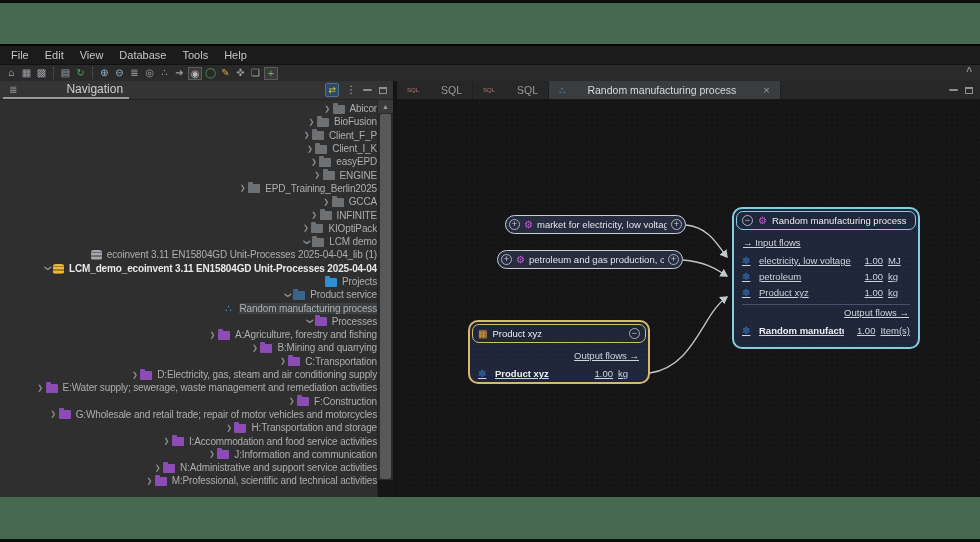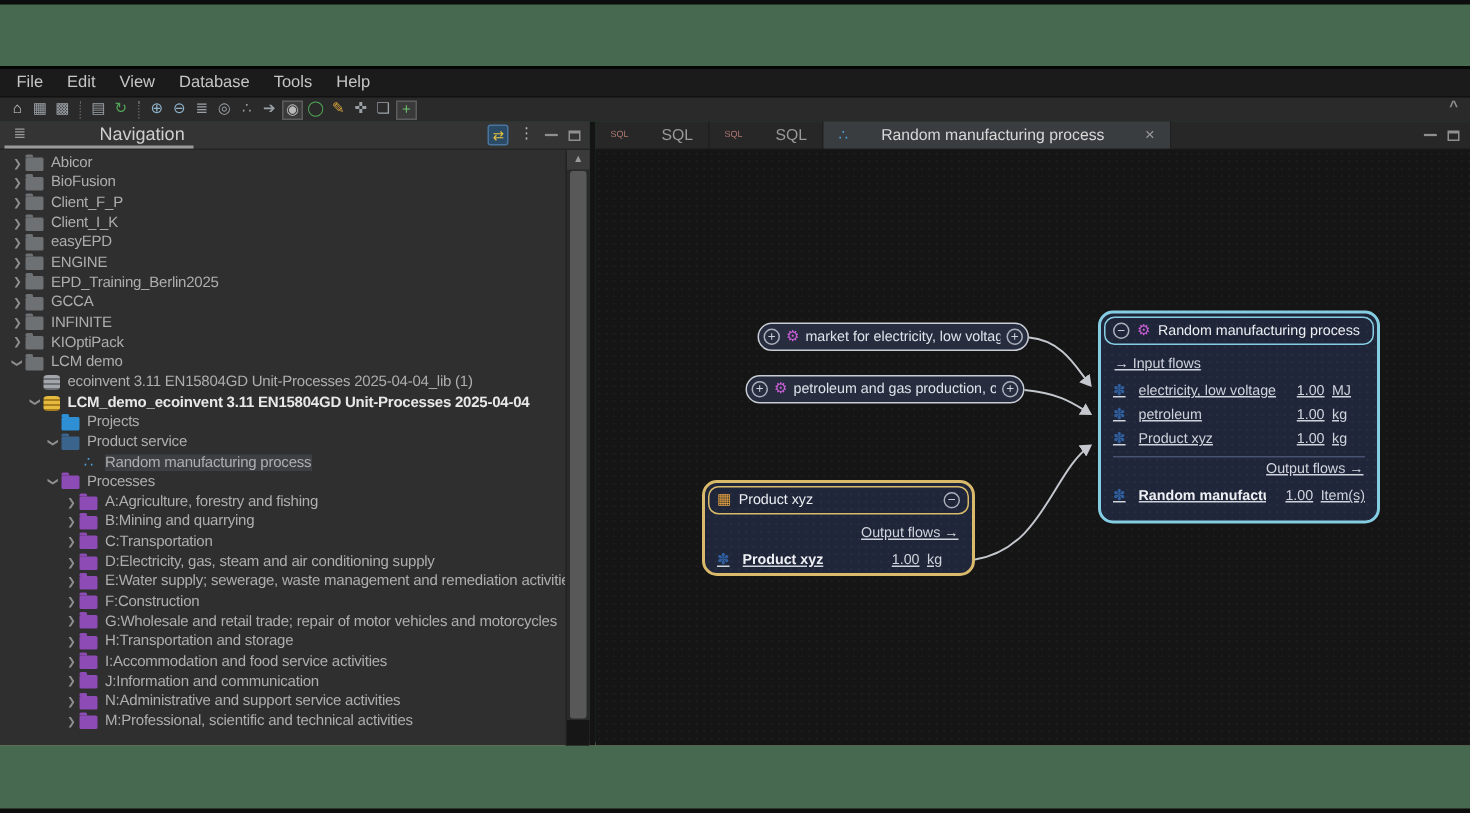--- a/index.html
+++ b/index.html
@@ -1,22 +1,22 @@
 <!DOCTYPE html>
 <html><head>
 <meta charset="utf-8">
 <style>
   * { box-sizing: border-box; margin: 0; padding: 0; }
   html,body { width: 980px; height: 542px; overflow: hidden; }
   body { background:#47694f; font-family:"Liberation Sans", sans-serif; position:relative; }
   body::before, body::after { content:""; position:absolute; left:0; right:0; height:3px; background:#0d0d0d; z-index:9;}
   body::before { top:0; } body::after { bottom:0; }
 
-  .window { position:absolute; left:0; top:44px; width:980px; height:453px; background:#14532d;
-            border-top:2px solid #060606; border-bottom:2px solid #fef9c3; }
+  .window { position:absolute; left:0; top:44px; width:980px; height:453px; background:#a3a3a3;
+            border-top:2px solid #060606; border-bottom:2px solid #5eead4; }
 
   
   .menubar { height:18px; background:#1b1b1b; display:flex; align-items:center; padding-left:3px; }
   .menu-item { color:#c6c6c6; font-size:11px; padding:0 8px; line-height:18px; }
 
   
   .toolbar { height:17px; background:#2a2a2a; border-top:1px solid #111; display:flex; align-items:center;
              padding:0 4px; position:relative; }
   .tb-icon { font-size:10px; line-height:13px; width:15px; height:14px; text-align:center; color:#9aa0a6; }
   .tb-icon.boxed { border:1px solid #5c5c5c; background:#3a3a3a; width:14px; height:13px; line-height:11px; margin:0 1px; }
@@ -36,21 +36,21 @@
   .nav-view-icon { color:#9a9a9a; font-size:10px; }
   .nav-title { color:#cfcfcf; font-size:12px;margin-left:44px; }
   .nav-header-right { margin-left:auto; display:flex; align-items:center; gap:7px; padding-right:3px; }
   .hdr-ic { font-size:10px; color:#b9b9b9; line-height:12px; }
   .hdr-ic.highlight { background:#2b4a66; border:1px solid #49749e; color:#e8c33d; font-size:9px; padding:0 2px; border-radius:2px;}
   .shape-min { width:9px; height:0; border-top:2px solid #8f8f8f; border-radius:1px; }
   .shape-max { width:8px; height:7px; border:1px solid #8f8f8f; border-top-width:2px; }
 
   .tree { position:absolute; top:19px; bottom:0; left:0; right:16px; overflow:hidden; padding-top:2px; }
   .trow { display:flex; align-items:center; height:13.3px; font-size:10px; letter-spacing:-0.15px;
-          color:#aeaeae; white-space:nowrap; }
+          color:#aeaeae; white-space:nowrap;justify-content:flex-end; }
   .trow.bold .tlabel { font-weight:bold; color:#e8e8e8; }
   .trow.selected .tlabel { background:#3d4043; }
   .lvl0 { padding-left:6px; } .lvl1 { padding-left:18px; } .lvl2 { padding-left:30px; } .lvl3 { padding-left:42px; }
   .chev { width:11px; flex:none; color:#8f8f8f; font-size:7px; text-align:center; }
   .chev.expanded { transform:rotate(90deg); }
   .chev.none { visibility:hidden; }
   .ti { width:12px; height:9px; margin:1px 5px 0 0; flex:none; position:relative; border-radius:1px; }
   .ti.fold::before { content:""; position:absolute; top:-2px; left:0; width:5px; height:2px; background:inherit;
                      border-radius:1px 1px 0 0; }
   .folder-gray  { background:#6e7174; }

